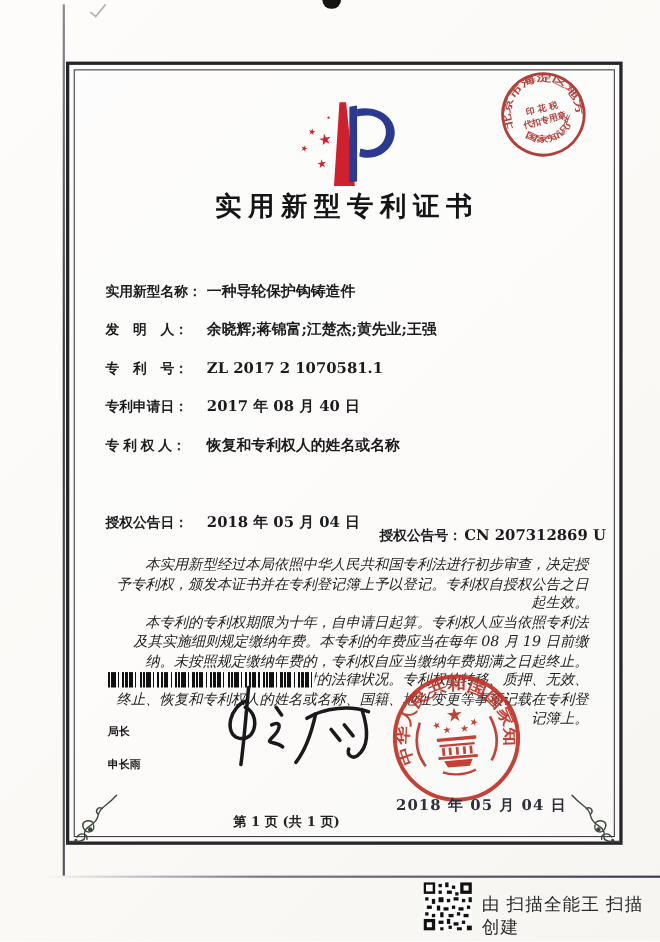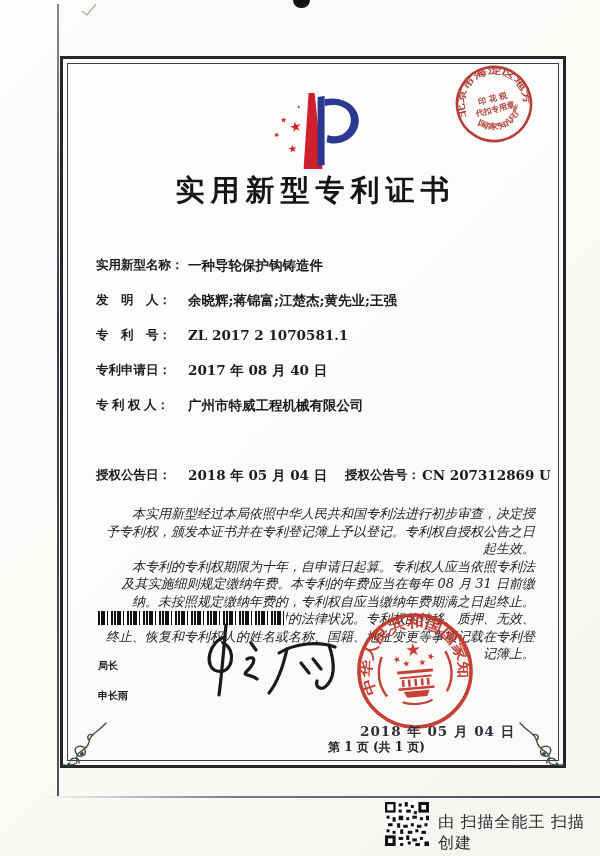--- a/index.html
+++ b/index.html
@@ -16,37 +16,37 @@
          border:3px solid #26262a;background:rgba(255,255,255,.35);}
   .frame-inner{position:absolute;inset:4px;border:1px solid #3f3f44;}
   .flourish{position:absolute;width:48px;height:48px;}
   .flourish.bl{left:-8px;bottom:-9px;}
   .flourish.br{right:-8px;bottom:-9px;transform:scaleX(-1);}
   .frame-content{position:absolute;left:33px;top:0;width:439px;height:100%;}
   .cert-number{position:absolute;top:32px;left:0;font-size:12.5px;font-weight:bold;
                letter-spacing:1.5px;color:#222;}
   .logo{position:absolute;top:28px;left:50%;transform:translateX(-44%);width:110px;height:90px;}
   .title{position:absolute;top:112px;left:0;width:100%;text-align:center;
-         font-size:29px;font-weight:bold;letter-spacing:6px;color:#151517;}
+         font-size:24px;font-weight:bold;letter-spacing:6px;color:#151517;}
   .field-row{position:absolute;left:0;width:100%;line-height:21px;}
   .flabel{display:inline-block;width:92px;font-family:"Liberation Sans",sans-serif;
           font-size:12.5px;font-weight:bold;vertical-align:top;white-space:nowrap;}
   .fvalue{display:inline-block;width:330px;font-size:13.5px;font-weight:bold;vertical-align:top;}
-  .grant{position:absolute;left:249px;top:0;white-space:nowrap;text-align:center;}
+  .grant{position:absolute;left:249px;top:12px;white-space:nowrap;text-align:center;}
   .grant .flabel{width:auto;margin-right:2px;}
   .grant .fvalue{width:auto;}
   .paras{position:absolute;top:446px;left:0;width:439px;font-size:13px;line-height:17.5px;
          font-style:italic;font-weight:500;color:#222;text-align:right;}
   .paras p{margin:0;text-indent:2em;}
   .barcode{position:absolute;top:552px;left:2px;width:188px;height:14px;
     background:repeating-linear-gradient(90deg,#101010 0 2px,#fafafa 2px 3px,#101010 3px 7px,
     #fafafa 7px 9px,#101010 9px 10px,#fafafa 10px 13px,#101010 13px 15px,#fafafa 15px 16px);}
   .officer{position:absolute;top:592px;left:2px;font-family:"Liberation Sans",sans-serif;
            font-size:10px;font-weight:bold;line-height:30px;color:#19191b;}
-  .page-footer{position:absolute;left:0;right:110px;top:680px;text-align:right;
+  .page-footer{position:absolute;left:0;right:110px;top:680px;text-align:center;
                font-size:12px;font-weight:bold;color:#222;}
   .signature{position:absolute;left:195px;top:615px;width:160px;height:95px;z-index:3;}
   .seal-main{position:absolute;left:352px;top:608px;width:126px;height:126px;z-index:3;
              transform:rotate(-5deg);opacity:.93;}
   .seal-date{position:absolute;left:360px;top:723px;z-index:4;font-size:13.5px;font-weight:bold;
              letter-spacing:1px;color:#2e2e38;}
   .seal-tax{position:absolute;left:452px;top:62px;width:84px;height:84px;z-index:3;
             transform:rotate(-14deg);opacity:.88;}
   .checkmark{position:absolute;left:80px;top:2px;width:18px;height:16px;}
   .paper-edge{position:absolute;left:40px;right:0;top:796px;height:2px;
@@ -118,32 +118,32 @@
       <div class="field-row" style="top:231px">
         <span class="flabel">发　明　人：</span><span class="fvalue">余晓辉;蒋锦富;江楚杰;黄先业;王强</span>
       </div>
       <div class="field-row" style="top:266px">
         <span class="flabel">专　利　号：</span><span class="fvalue">ZL 2017 2 1070581.1</span>
       </div>
       <div class="field-row" style="top:301px">
         <span class="flabel">专利申请日：</span><span class="fvalue">2017 年 08 月 40 日</span>
       </div>
       <div class="field-row" style="top:336px">
-        <span class="flabel">专 利 权 人：</span><span class="fvalue">广州市特威工程机械有限公司</span>
+        <span class="flabel">专 利 权 人：</span><span class="fvalue">恢复和专利权人的姓名或名称</span>
       </div>
       <div class="field-row" style="top:406px">
         <span class="flabel">授权公告日：</span><span class="fvalue">2018 年 05 月 04 日</span>
         <span class="grant">
           <span class="flabel">授权公告号：</span><span class="fvalue">CN 207312869 U</span>
         </span>
       </div>
 
       <div class="paras">
         <p>本实用新型经过本局依照中华人民共和国专利法进行初步审查，决定授予专利权，颁发本证书并在专利登记簿上予以登记。专利权自授权公告之日起生效。</p>
-        <p>本专利的专利权期限为十年，自申请日起算。专利权人应当依照专利法及其实施细则规定缴纳年费。本专利的年费应当在每年 08 月 31 日前缴纳。未按照规定缴纳年费的，专利权自应当缴纳年费期满之日起终止。</p>
+        <p>本专利的专利权期限为十年，自申请日起算。专利权人应当依照专利法及其实施细则规定缴纳年费。本专利的年费应当在每年 08 月 19 日前缴纳。未按照规定缴纳年费的，专利权自应当缴纳年费期满之日起终止。</p>
         <p>专利证书记载专利权登记时的法律状况。专利权的转移、质押、无效、终止、恢复和专利权人的姓名或名称、国籍、地址变更等事项记载在专利登记簿上。</p>
       </div>
 
       <div class="barcode"></div>
 
       <div class="officer">
         <div>局长</div>
         <div>申长雨</div>
       </div>
 

